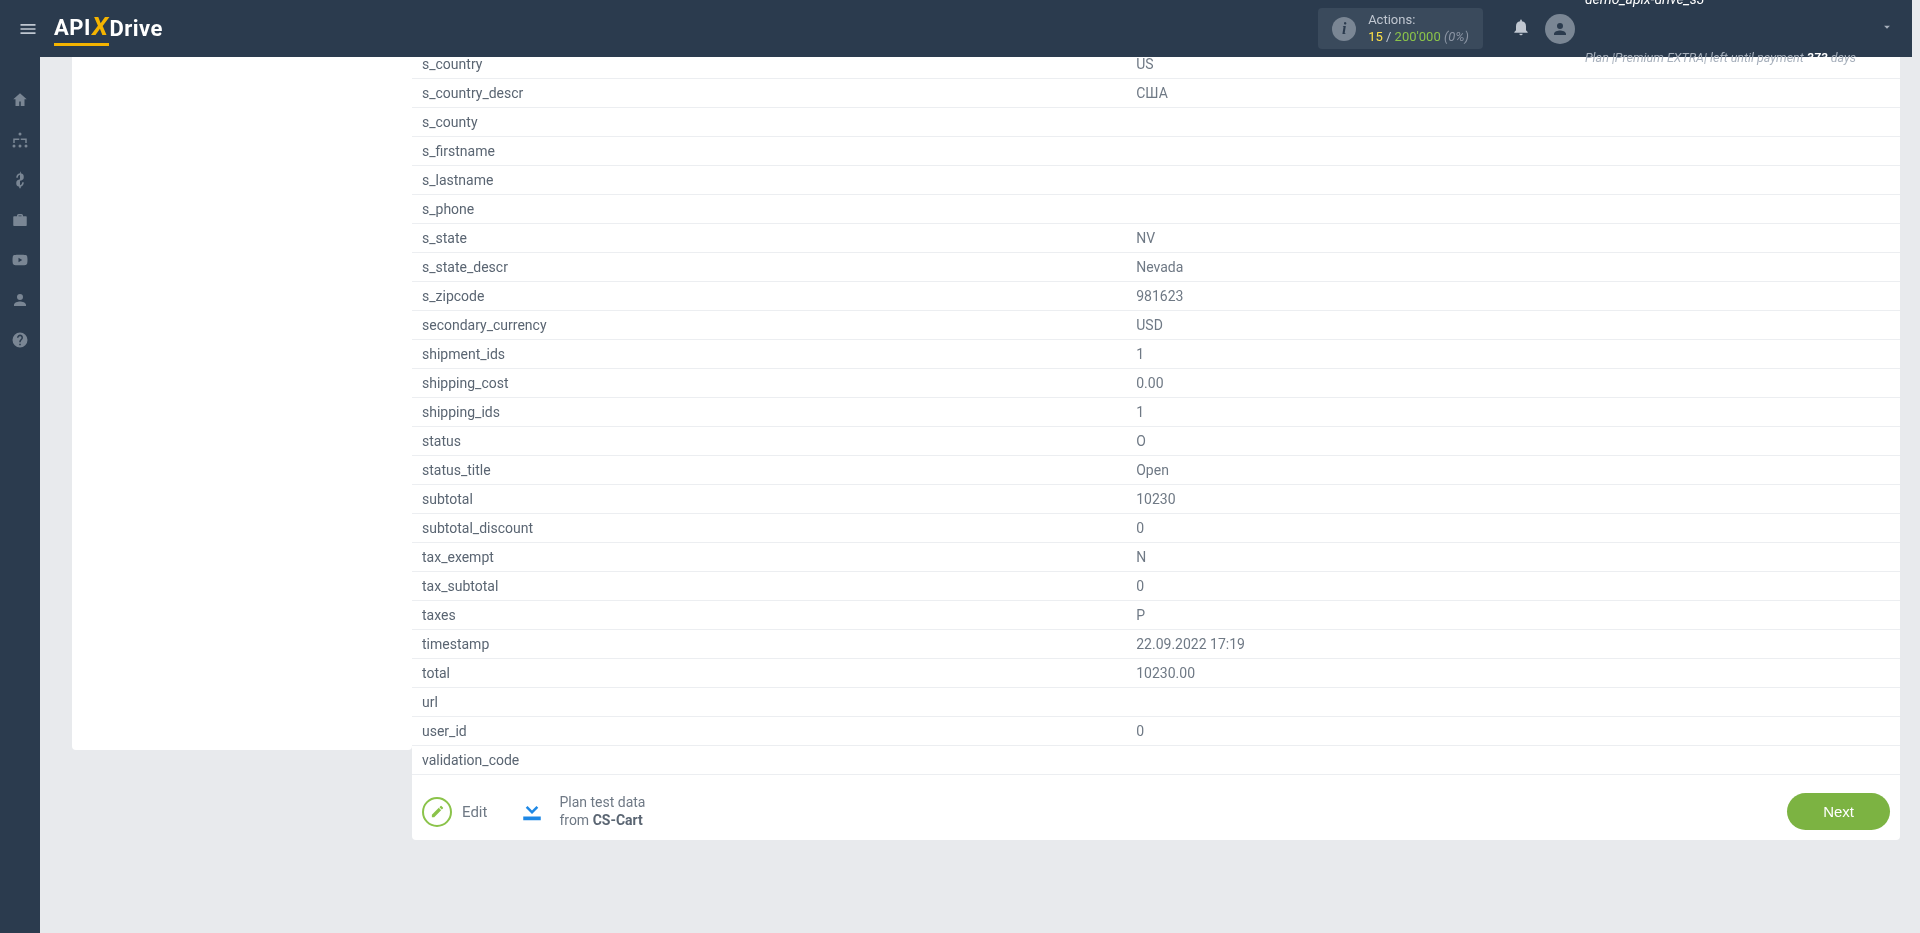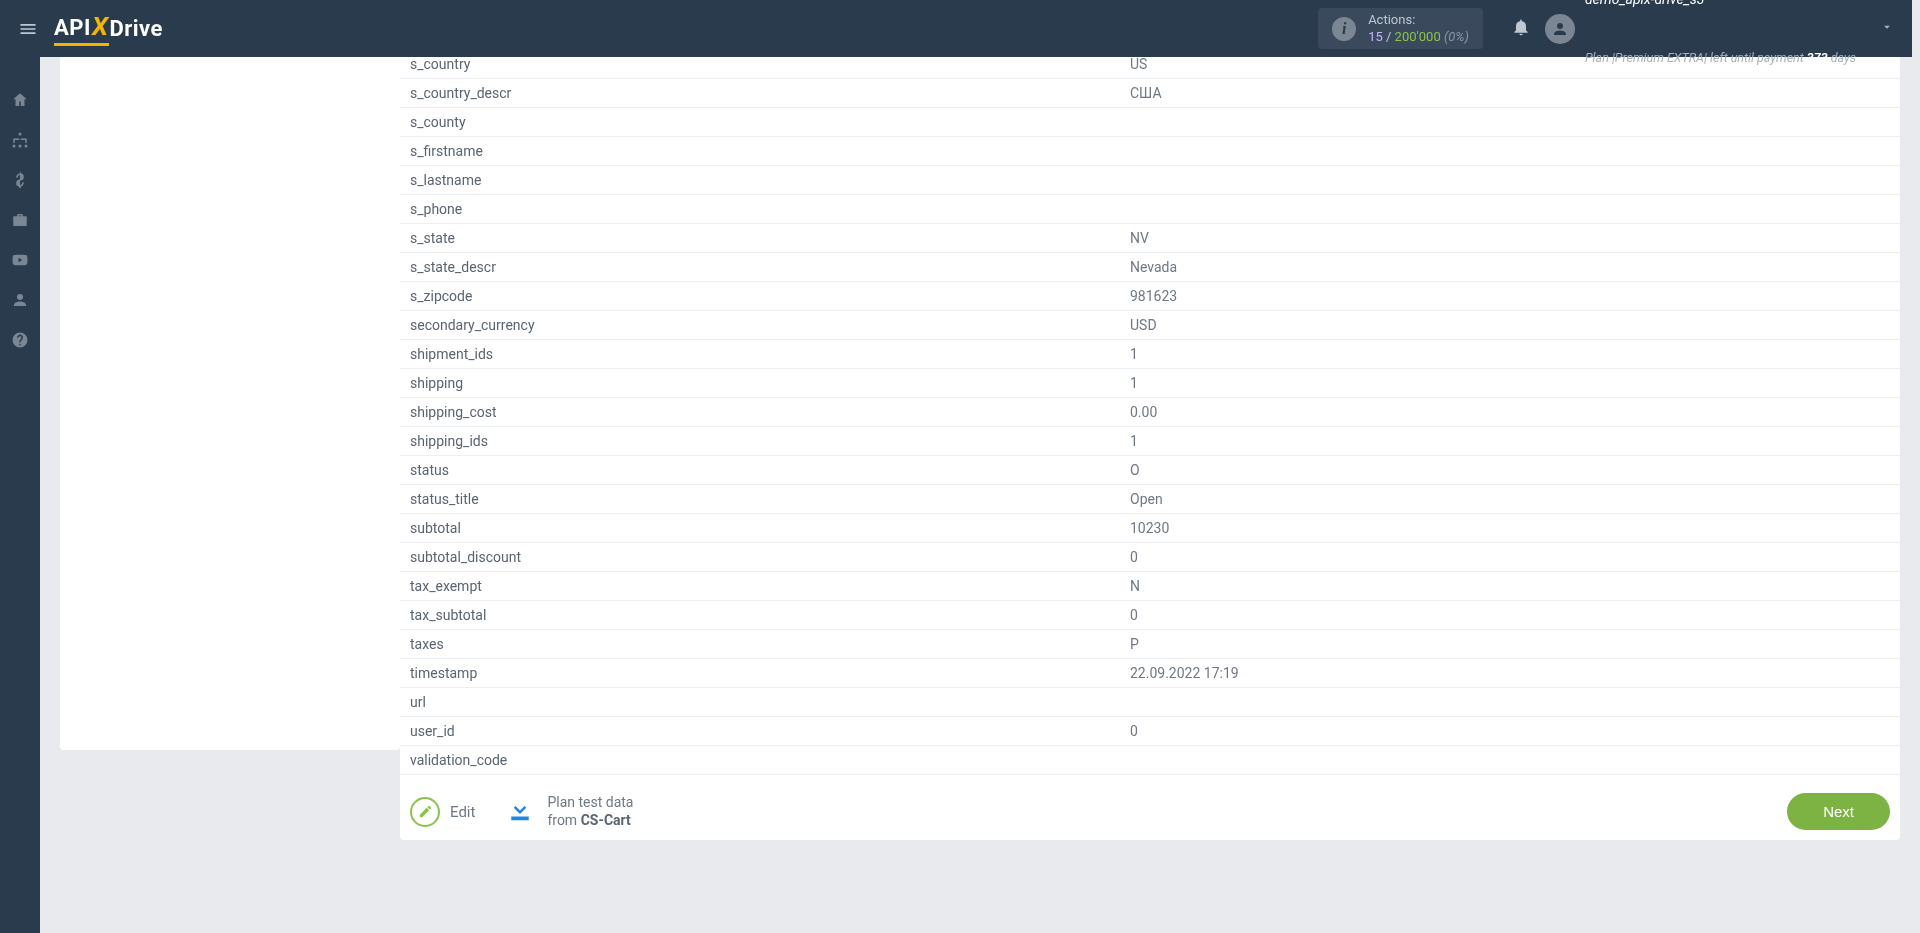--- a/index.html
+++ b/index.html
@@ -12,21 +12,21 @@
 .logo { display: flex; align-items: center; margin-left: 8px; font-weight: 700; font-size: 22px; letter-spacing: 0.5px; }
 .logo .api { color: #fff; }
 .logo .x { color: #f5b400; font-style: italic; font-size: 26px; margin: 0 1px; position: relative; }
 .logo .drive { color: #fff; }
 .logo-underline { border-bottom: 3px solid #f5b400; padding-bottom: 2px; }
 .header-spacer { flex: 1; }
 .actions-box { background: #3a4a5c; border-radius: 4px; padding: 4px 14px; display: flex; align-items: center; margin-right: 14px; }
 .actions-icon { width: 24px; height: 24px; background: #7a8694; border-radius: 50%; display: flex; align-items: center; justify-content: center; margin-right: 12px; color:#2b3b4e; font-weight:bold; font-style:italic; font-family: Georgia, serif; }
 .actions-text { font-size: 13px; line-height: 1.3; }
 .actions-text .label { color: #c0c7d1; }
-.actions-text .nums .n1 { color: #c4b5fd; }
+.actions-text .nums .n1 { color: #fde047; }
 .actions-text .nums .sep { color: #c0c7d1; }
 .actions-text .nums .n2 { color: #8bc34a; }
 .actions-text .nums .pct { color: #8a94a3; font-style: italic; }
 .bell { padding: 0 14px; cursor: pointer; }
 .bell svg { width: 20px; height: 20px; fill: #c0c7d1; }
 .user-block { display: flex; align-items: center; cursor: pointer; padding-right: 16px; font-style: italic; }
 .user-avatar { width: 30px; height: 30px; background: #7a8694; border-radius: 50%; display:flex; align-items:center; justify-content:center; margin-right: 10px; }
 .user-avatar svg { width: 18px; height: 18px; fill: #2b3b4e; }
 .user-text { font-size: 14px; line-height: 1.25; }
 .user-text .name { color: #fff; }
@@ -35,21 +35,21 @@
 .chevron { margin-left: auto; padding: 0 8px; }
 .chevron svg { width: 14px; height: 14px; fill: #a7b0bc; }
 
 
 .sidebar { position: fixed; left:0; top:50px; bottom:0; width: 40px; background: #2b3b4e; display:flex; flex-direction: column; align-items:center; padding-top: 30px; z-index:50; }
 .side-item { width: 40px; height: 40px; display:flex; align-items:center; justify-content:center; cursor:pointer; color:#7a8694; }
 .side-item svg { width: 18px; height: 18px; fill: currentColor; }
 
 
 .main { position:absolute; top:50px; left:40px; right:0; bottom:0; overflow:auto; padding: 0 20px 20px 20px; }
-.panel-wrap { display:flex; gap: 0; align-items:flex-start; }
+.panel-wrap { display:flex; gap: 0; align-items:flex-start;margin-left:12px; }
 .left-col { width: 340px; min-height: 700px; background:#fff; border-radius: 4px; margin-right: 0; }
 .right-col { flex:1; background:#fff; border-radius: 4px; min-width:0; }
 
 
 .table { width: 100%; border-collapse: collapse; font-size: 14px; color: #5a6572; }
 .table td { border-bottom: 1px solid #eceef1; padding: 6px 10px; height: 26px; vertical-align: middle; }
 .table td:first-child { width: 48%; color:#5a6572; }
 .table td:last-child { color:#6f7985; }
 
 
@@ -194,24 +194,20 @@
             </tr>
             <tr>
               <td>secondary_currency</td>
               <td>USD</td>
             </tr>
             <tr>
               <td>shipment_ids</td>
               <td>1</td>
             </tr>
             <tr>
-              <td>shipping</td>
-              <td>1</td>
-            </tr>
-            <tr>
               <td>shipping_cost</td>
               <td>0.00</td>
             </tr>
             <tr>
               <td>shipping_ids</td>
               <td>1</td>
             </tr>
             <tr>
               <td>status</td>
               <td>O</td>
@@ -236,20 +232,24 @@
               <td>tax_subtotal</td>
               <td>0</td>
             </tr>
             <tr>
               <td>taxes</td>
               <td>P</td>
             </tr>
             <tr>
               <td>timestamp</td>
               <td>22.09.2022 17:19</td>
+            </tr>
+            <tr>
+              <td>total</td>
+              <td>10230.00</td>
             </tr>
             <tr>
               <td>url</td>
               <td></td>
             </tr>
             <tr>
               <td>user_id</td>
               <td>0</td>
             </tr>
             <tr>

